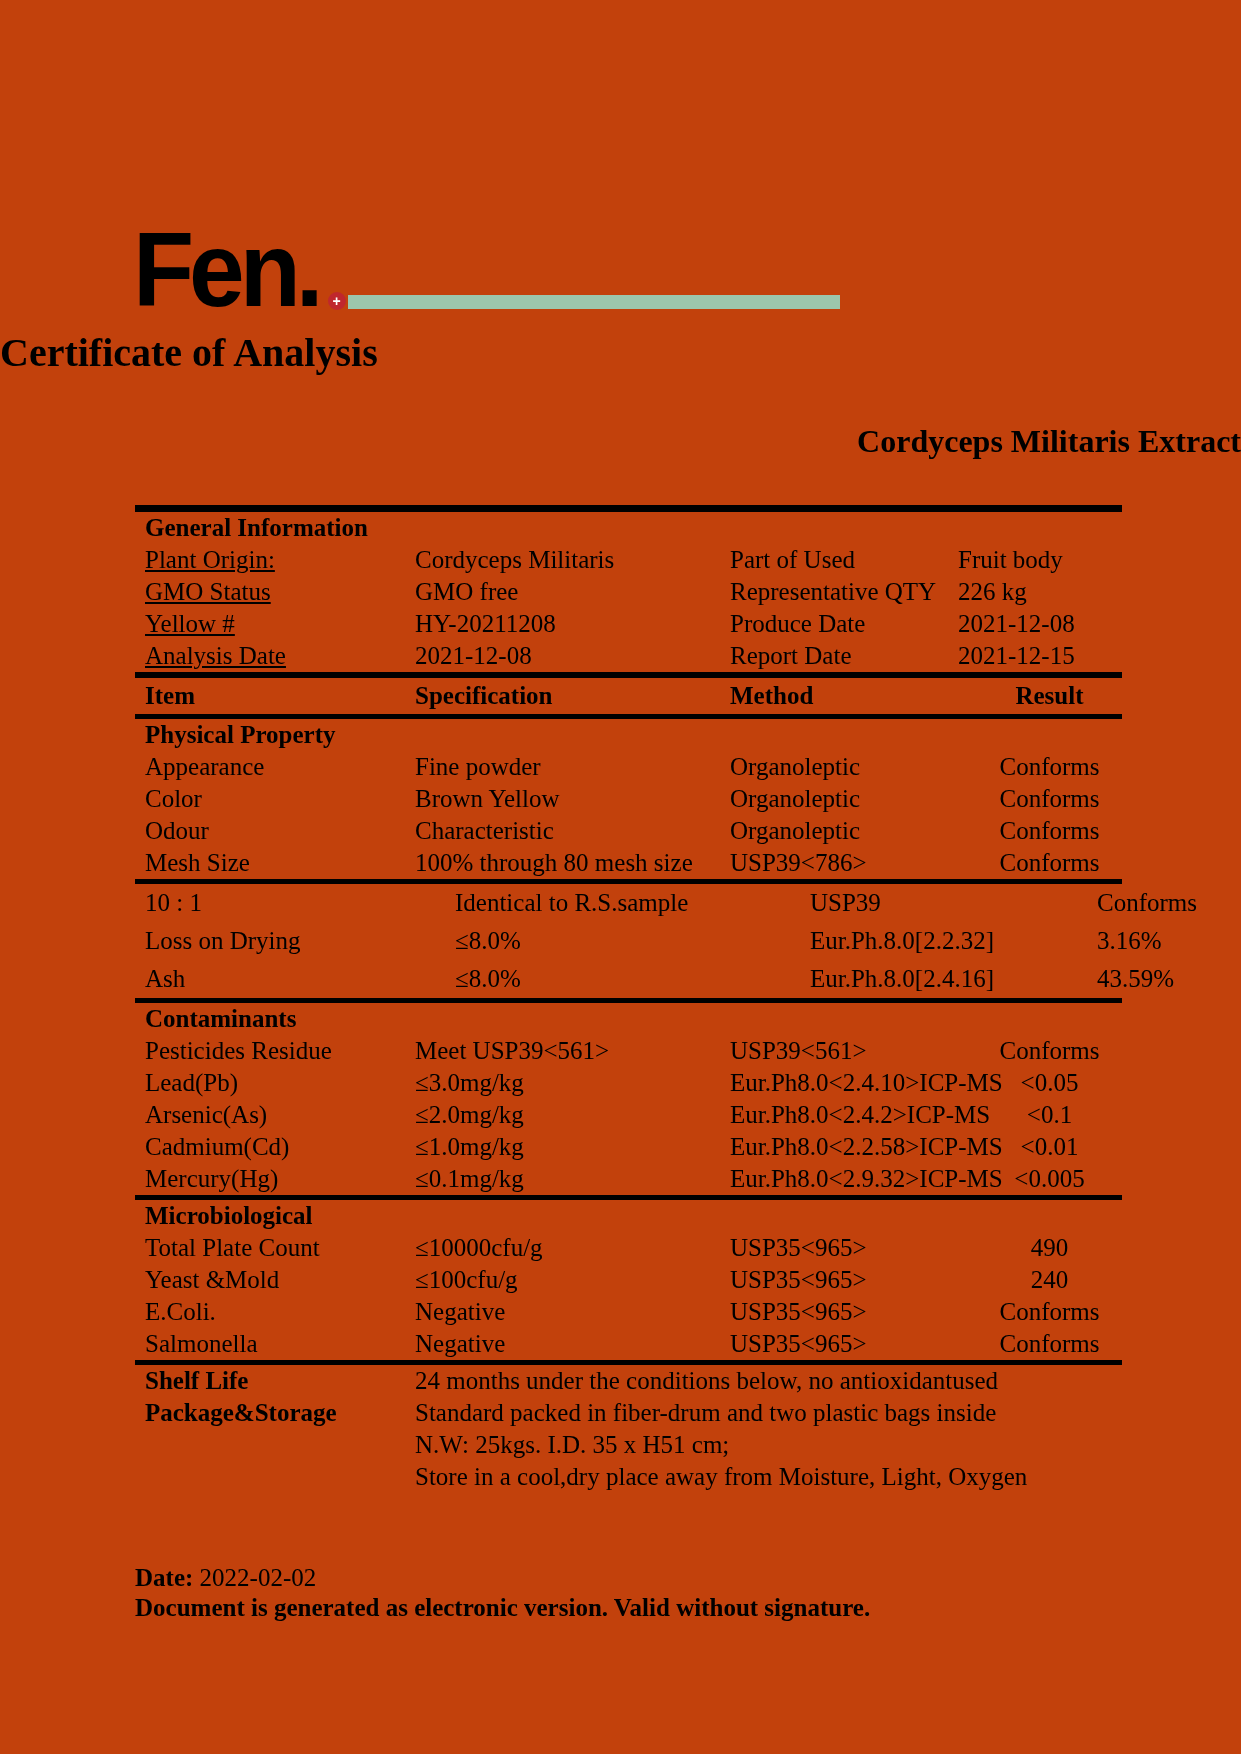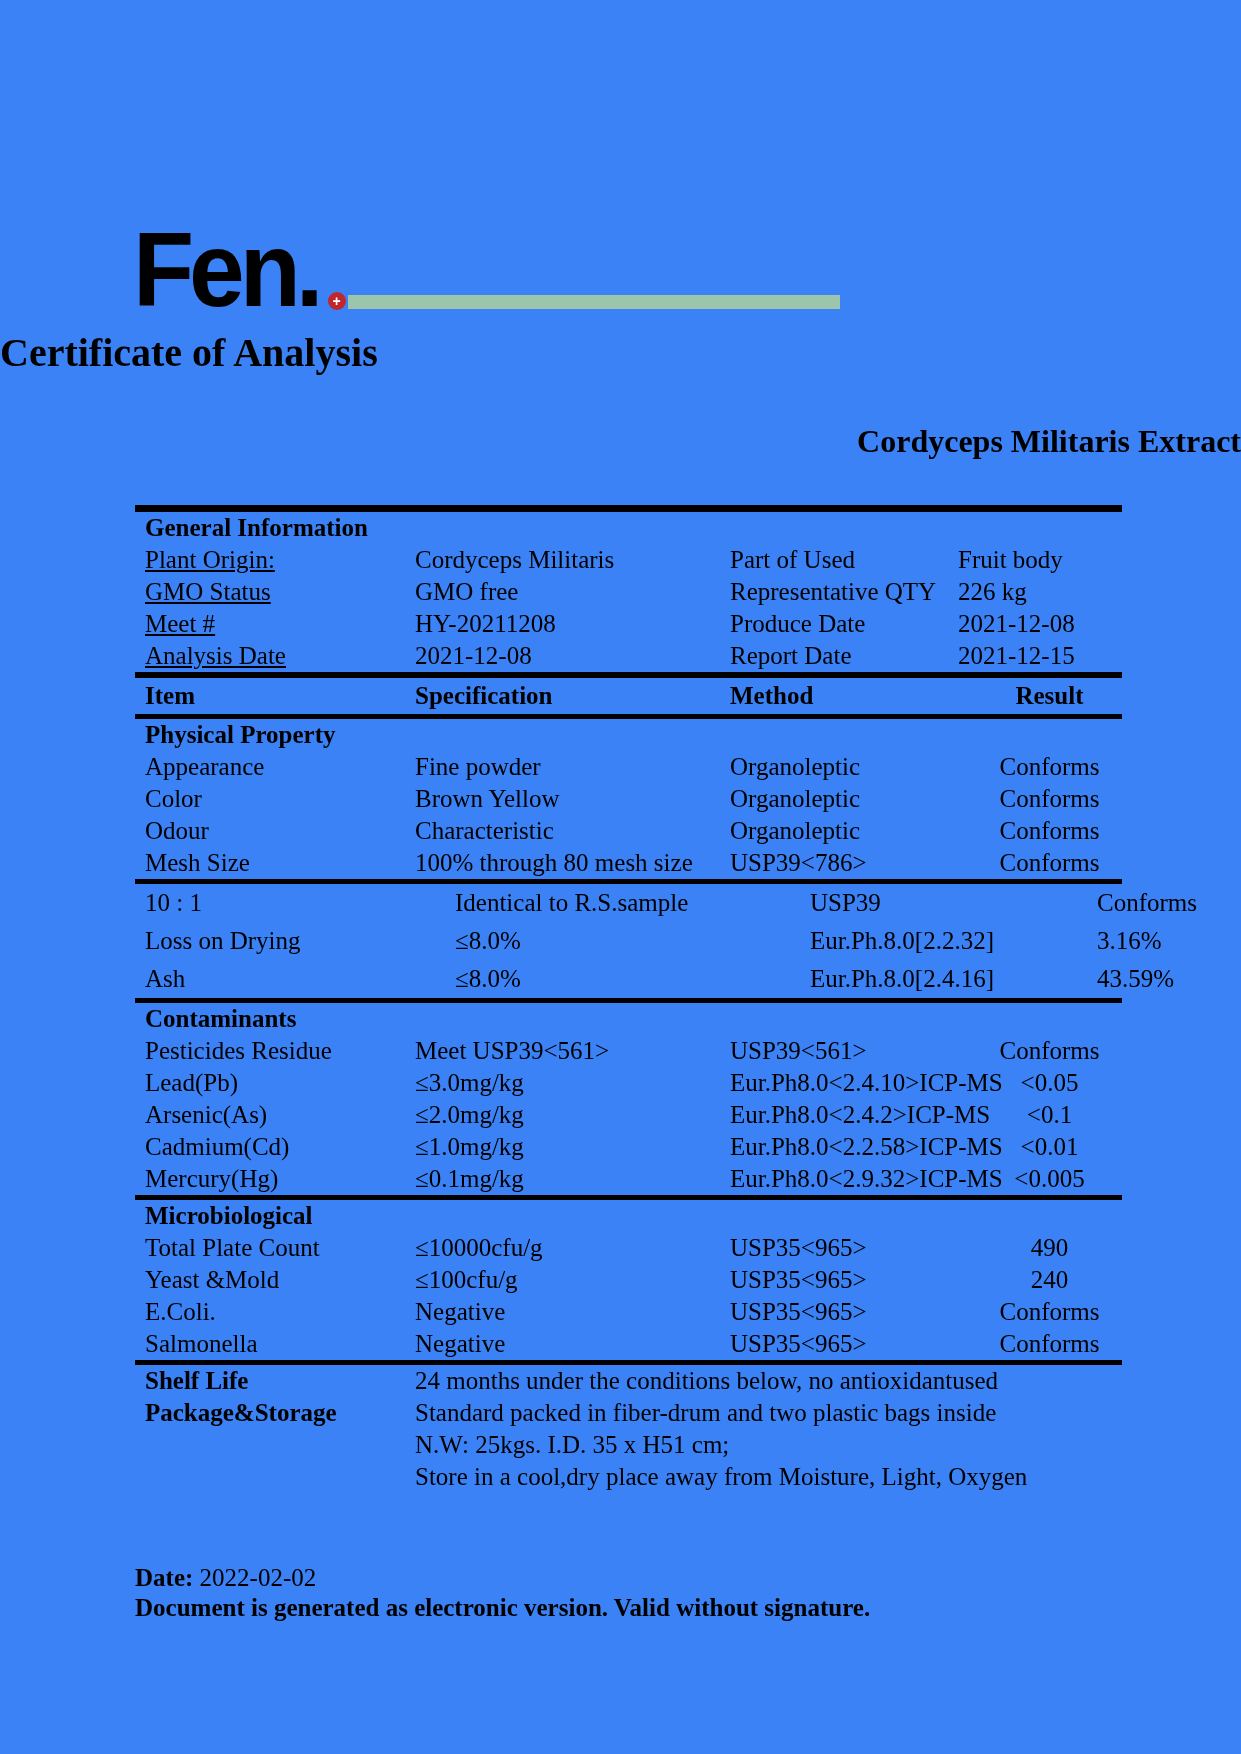--- a/index.html
+++ b/index.html
@@ -1,18 +1,18 @@
 <!DOCTYPE html>
 <html><head>
 <meta charset="utf-8">
 <style>
   * { margin:0; padding:0; box-sizing:border-box; }
   html,body { background:#fff; }
   .page {
-    width:1241px; height:1754px; position:relative; background:#3b82f6;
+    width:1241px; height:1754px; position:relative; background:#c2410c;
     font-family:"Liberation Serif","DejaVu Serif",serif; color:#000;
     margin:0 auto; overflow:hidden;
   }
   
   .logo { position:absolute; left:133px; top:232px; display:flex; align-items:flex-end; }
   .logo-text {
     font-family:"Liberation Sans","DejaVu Sans",sans-serif; font-weight:700;
     font-size:100px; line-height:0.78; letter-spacing:-5px;
     transform:scaleY(1.06); transform-origin:bottom left;
   }
@@ -71,21 +71,21 @@
       <div>Part of Used</div>
       <div>Fruit body</div>
     </div>
     <div class="grow">
       <div>GMO Status</div>
       <div>GMO free</div>
       <div>Representative QTY</div>
       <div>226 kg</div>
     </div>
     <div class="grow">
-      <div>Meet #</div>
+      <div>Yellow #</div>
       <div>HY-20211208</div>
       <div>Produce Date</div>
       <div>2021-12-08</div>
     </div>
     <div class="grow">
       <div>Analysis Date</div>
       <div>2021-12-08</div>
       <div>Report Date</div>
       <div>2021-12-15</div>
     </div>

